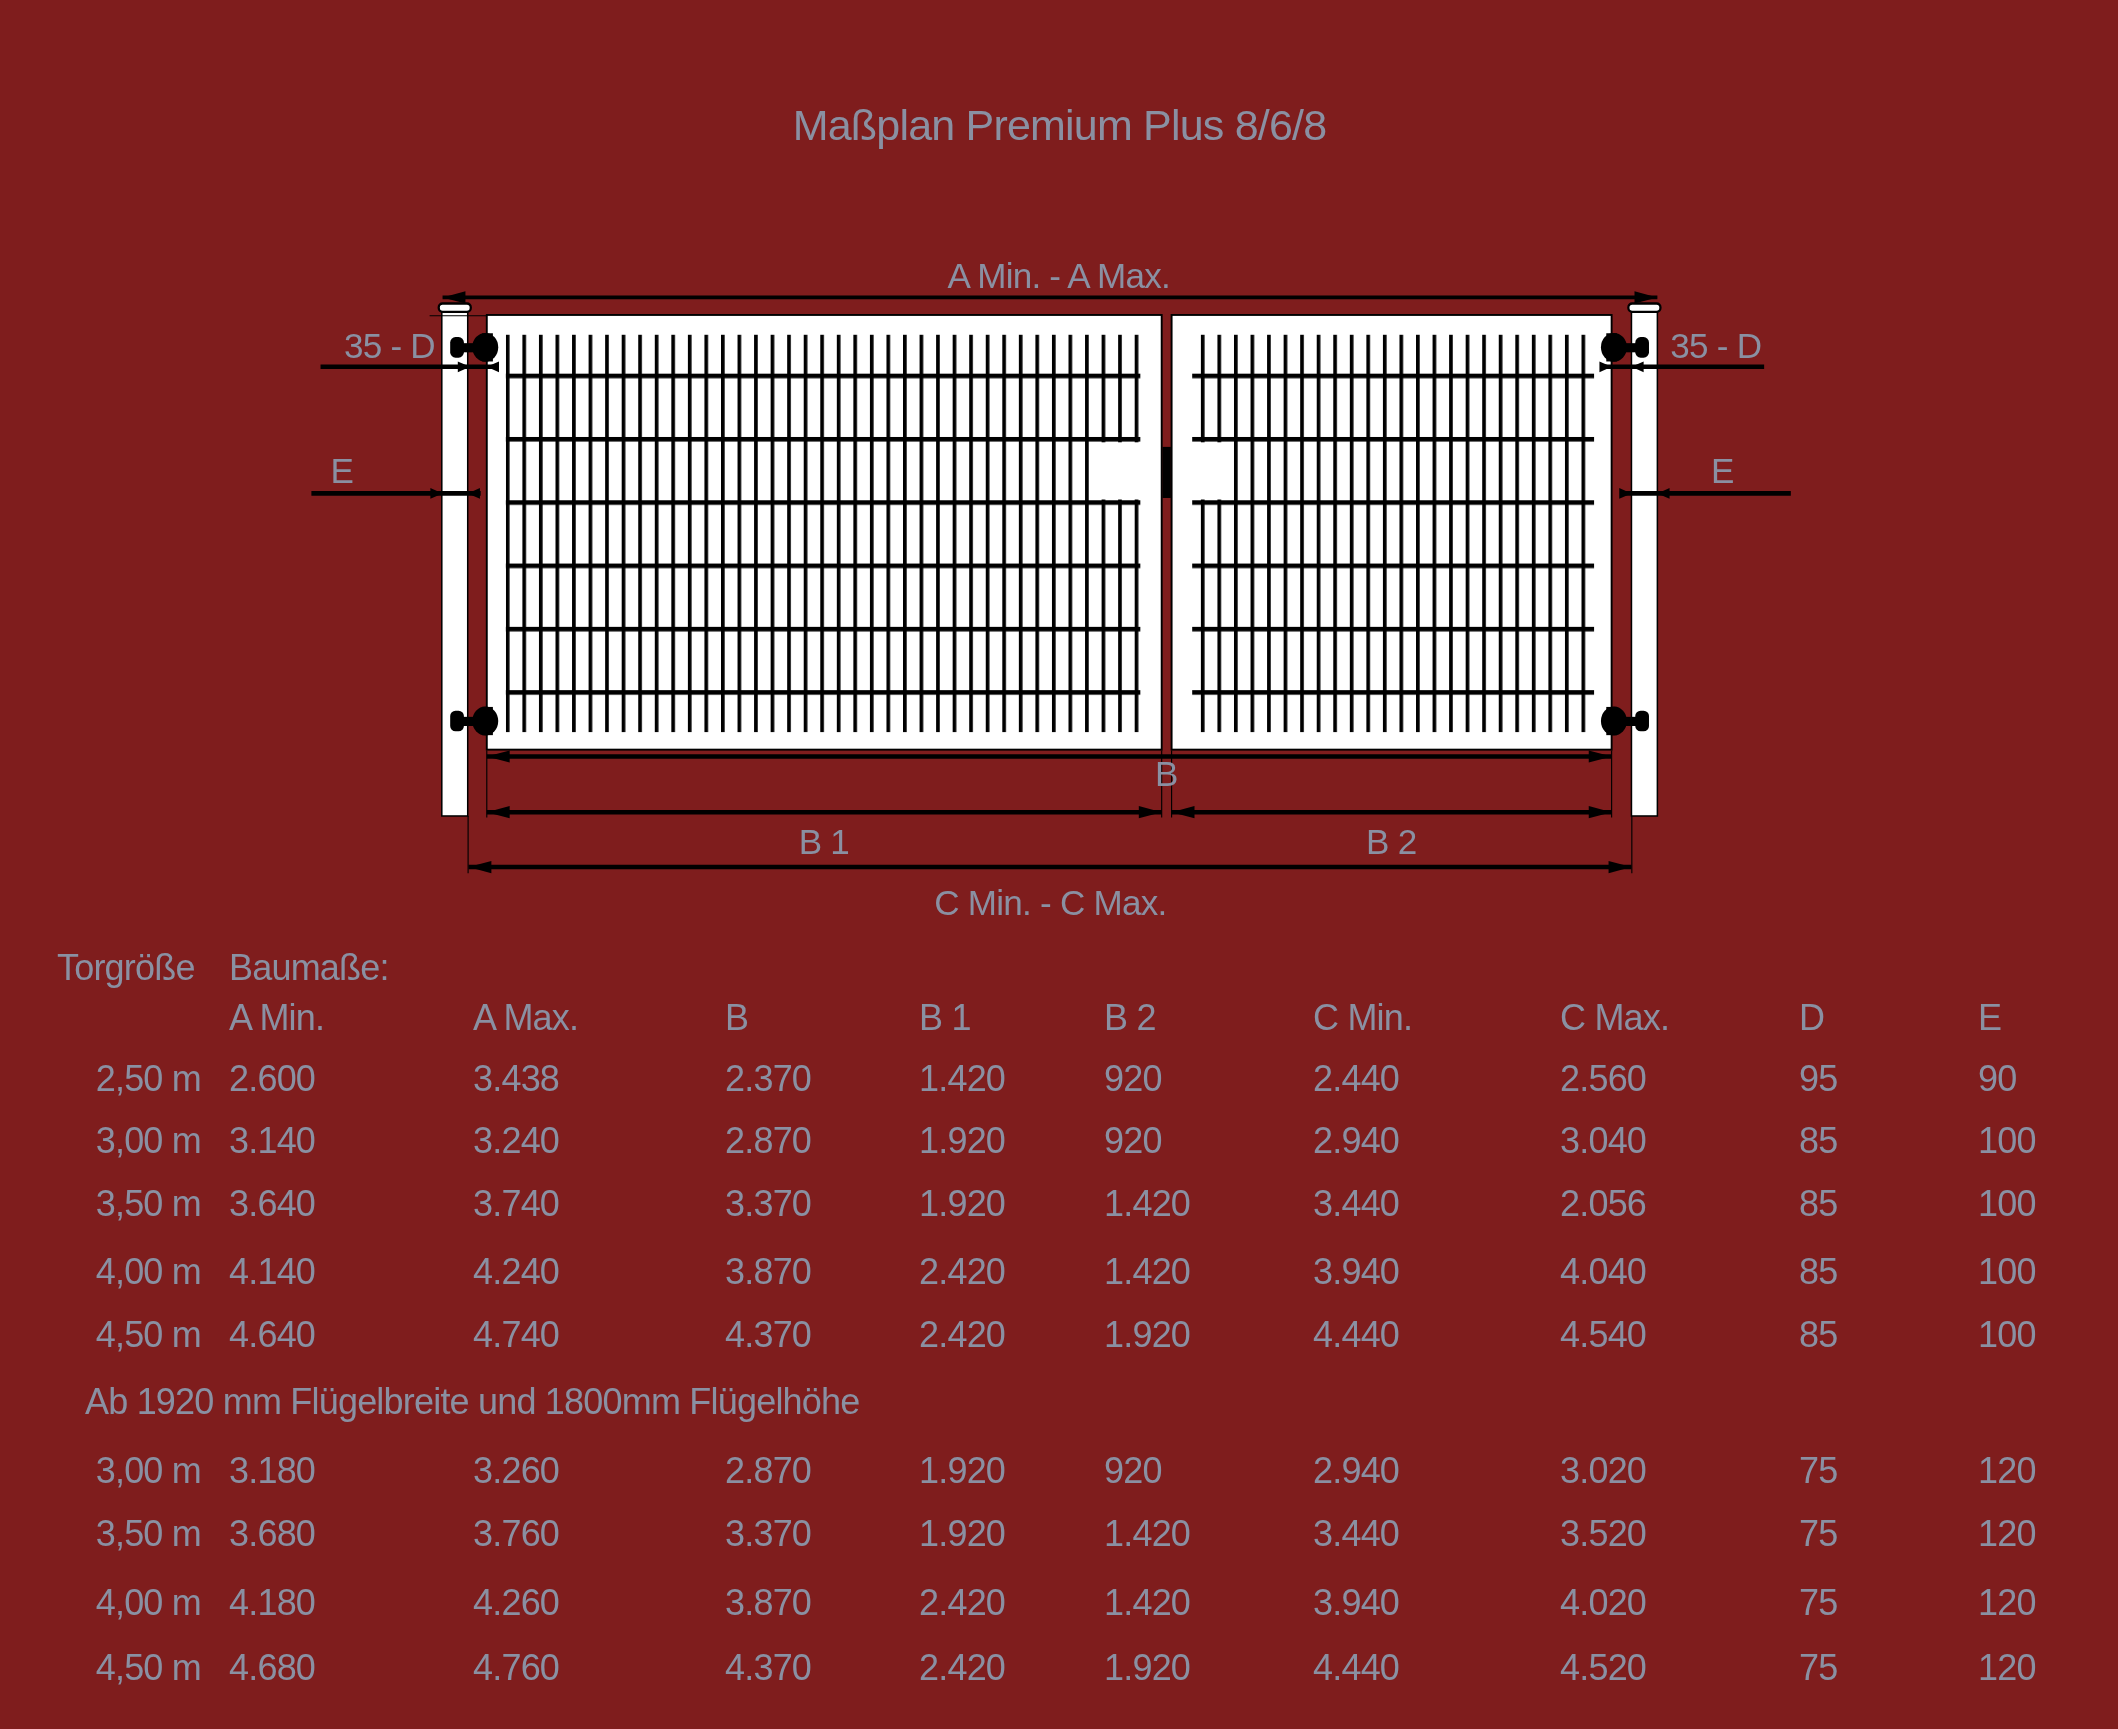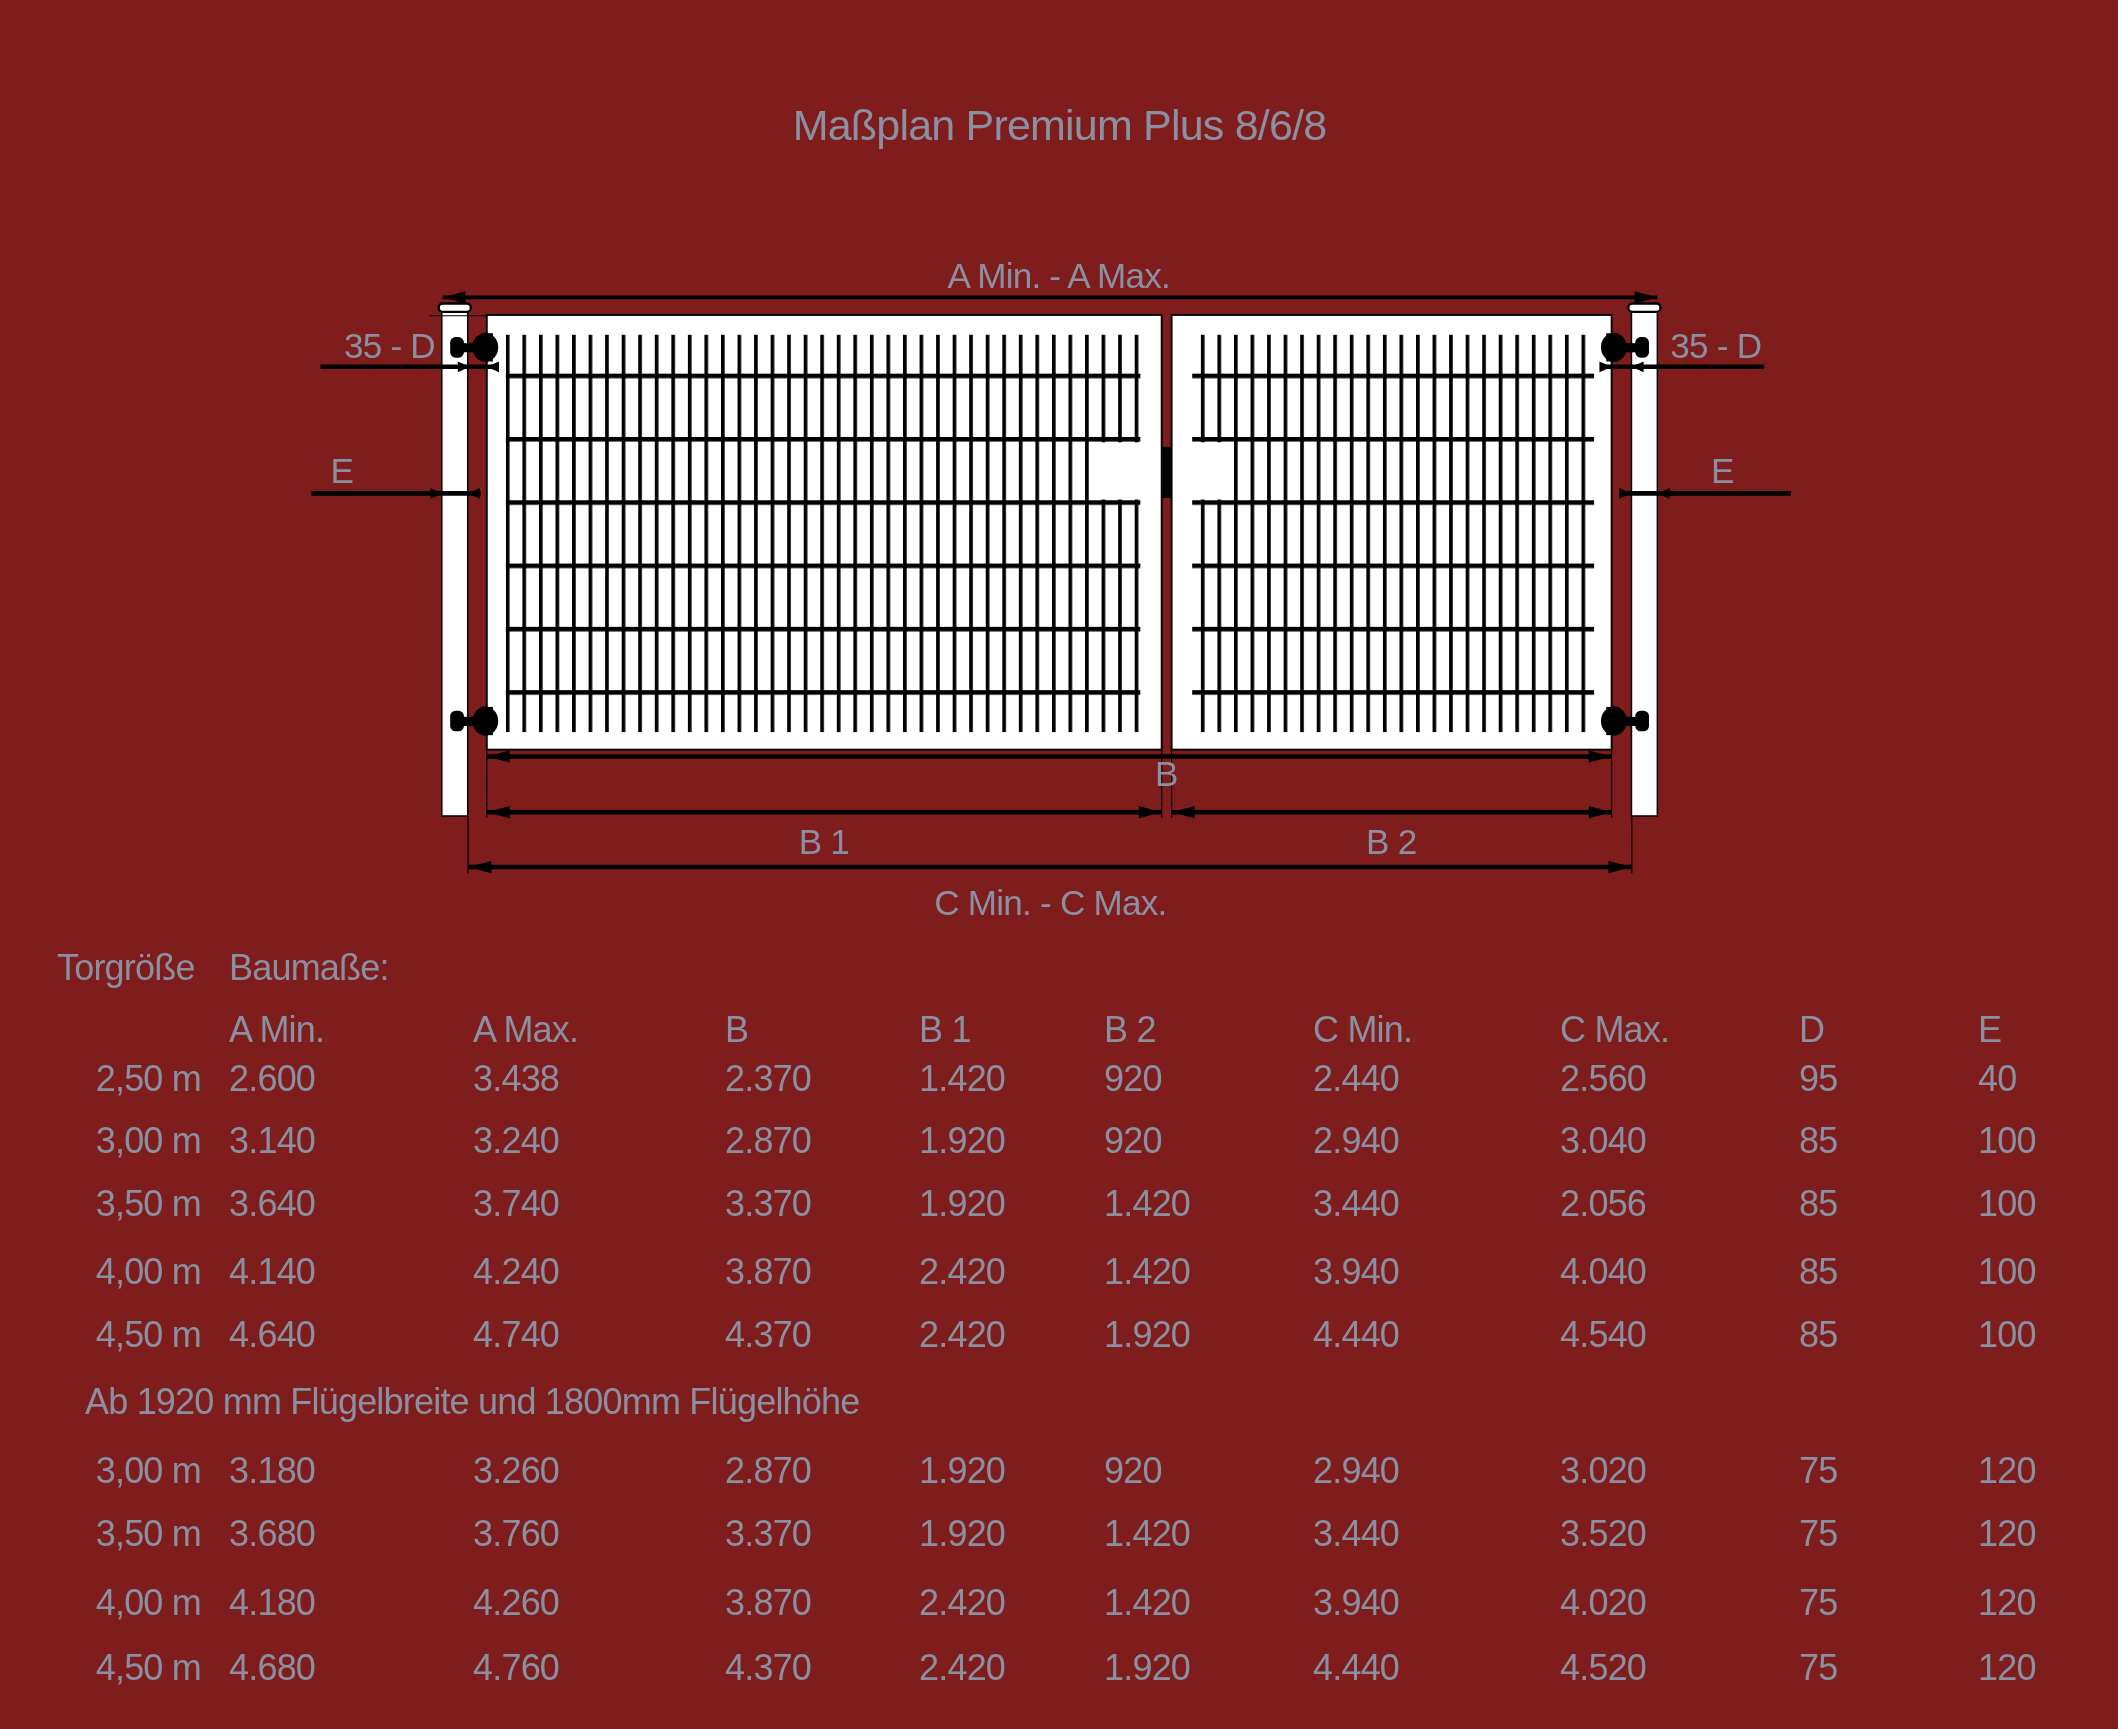--- a/index.html
+++ b/index.html
@@ -166,21 +166,21 @@
     </g>
   </svg>
 
   <div class="dims-table">
 
     <div class="trow" style="top:0px">
       <span>Torgröße</span>
       <span>Baumaße:</span>
     </div>
 
-    <div class="trow" style="top:62px">
+    <div class="trow" style="top:50px">
       <span></span>
       <span>A Min.</span>
       <span>A Max.</span>
       <span>B</span>
       <span>B 1</span>
       <span>B 2</span>
       <span>C Min.</span>
       <span>C Max.</span>
       <span>D</span>
       <span>E</span>
@@ -189,21 +189,21 @@
     <div class="trow" style="top:111px">
       <span class="size-cell">2,50 m</span>
       <span>2.600</span>
       <span>3.438</span>
       <span>2.370</span>
       <span>1.420</span>
       <span>920</span>
       <span>2.440</span>
       <span>2.560</span>
       <span>95</span>
-      <span>40</span>
+      <span>90</span>
     </div>
 
     <div class="trow" style="top:173px">
       <span class="size-cell">3,00 m</span>
       <span>3.140</span>
       <span>3.240</span>
       <span>2.870</span>
       <span>1.920</span>
       <span>920</span>
       <span>2.940</span>

